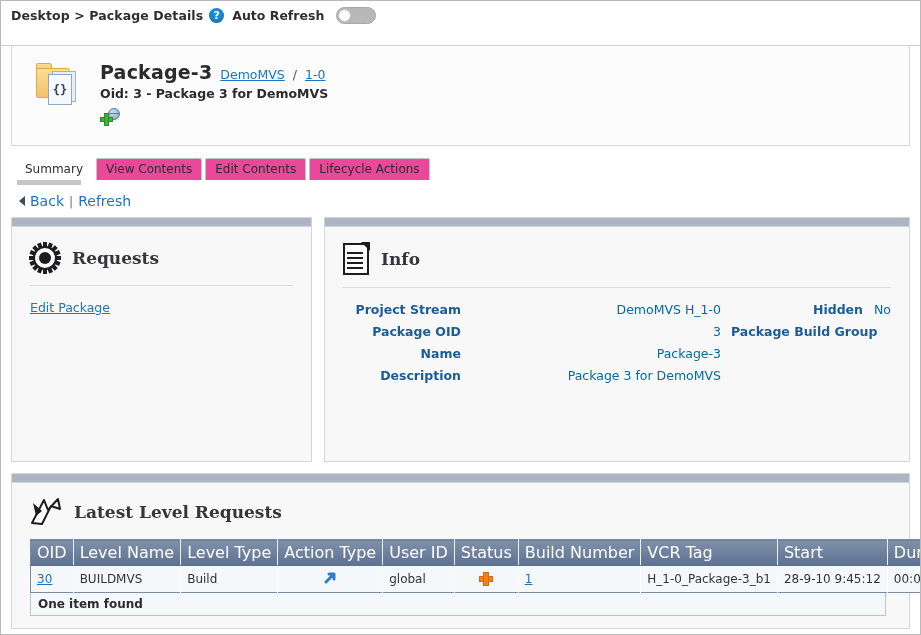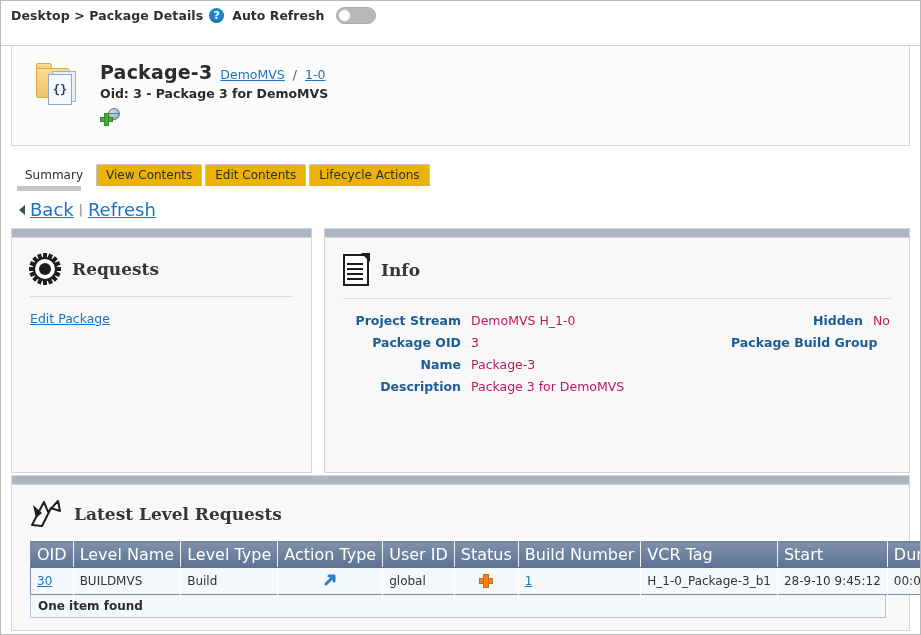--- a/index.html
+++ b/index.html
@@ -154,30 +154,30 @@
     position: absolute; background: #49ad3e; border: 1px solid #2f8a2a;
   }
   .globe-add .plus-h { left: 0; top: 9px; width: 13px; height: 5px; }
   .globe-add .plus-v { left: 4px; top: 5px; width: 5px; height: 13px; }
 
   
   .tabstrip {
     display: flex;
     align-items: flex-end;
     height: 22px;
-    margin-top: 18px;
+    margin-top: 12px;
     padding-left: 4px;
   }
   .tab {
     font-size: 12px;
     color: #2d2d31;
     padding: 3px 9px 4px 9px;
     border: 1px solid #c4c4c4;
     border-bottom: none;
-    background: #eab308;
+    background: #ec4899;
     margin-right: 3px;
     border-radius: 2px 2px 0 0;
     cursor: pointer;
     line-height: 14px;
   }
   .tab.active {
     background: #ffffff;
     border-color: transparent;
     font-weight: normal;
     position: relative;
@@ -197,22 +197,22 @@
     display: flex; align-items: center; gap: 5px;
   }
   .tri-left {
     width: 0; height: 0;
     border-top: 5px solid transparent;
     border-bottom: 5px solid transparent;
     border-right: 6px solid #3e4b5b;
     display: inline-block;
   }
   .navlink {
-    color: #1a73c4; text-decoration: underline; cursor: pointer;
-    font-size: 18px;
+    color: #1a73c4; cursor: pointer;
+    font-size: 14px;
   }
   .navpipe { color: #777; }
 
   
   .panels { display: flex; gap: 12px; }
   .panel {
     border: 1px solid #d6d6d6;
     background: #f8f8f8;
   }
   .panel-bar {
@@ -293,24 +293,24 @@
     display: grid;
     grid-template-columns: 118px 250px 132px auto;
     row-gap: 7px;
     column-gap: 10px;
     font-size: 12.5px;
   }
   .info-label {
     text-align: right; font-weight: bold; color: #1c5c96;
     white-space: nowrap;
   }
-  .info-value { color: #be185d; }
-
-  
-  .panel-wide { margin-top: 2px; width: 899px; }
+  .info-value { color: #0369a1; text-align: right; }
+
+  
+  .panel-wide { margin-top: 11px; width: 899px; }
   .req-icon { width: 32px; height: 30px; position: relative; }
   .req-icon svg { position: absolute; left: 0; top: 0; }
 
   table.grid {
     border-collapse: collapse;
     width: 856px;
     font-size: 12px;
     border: 1px solid #7b8ba3;
   }
   table.grid th {

